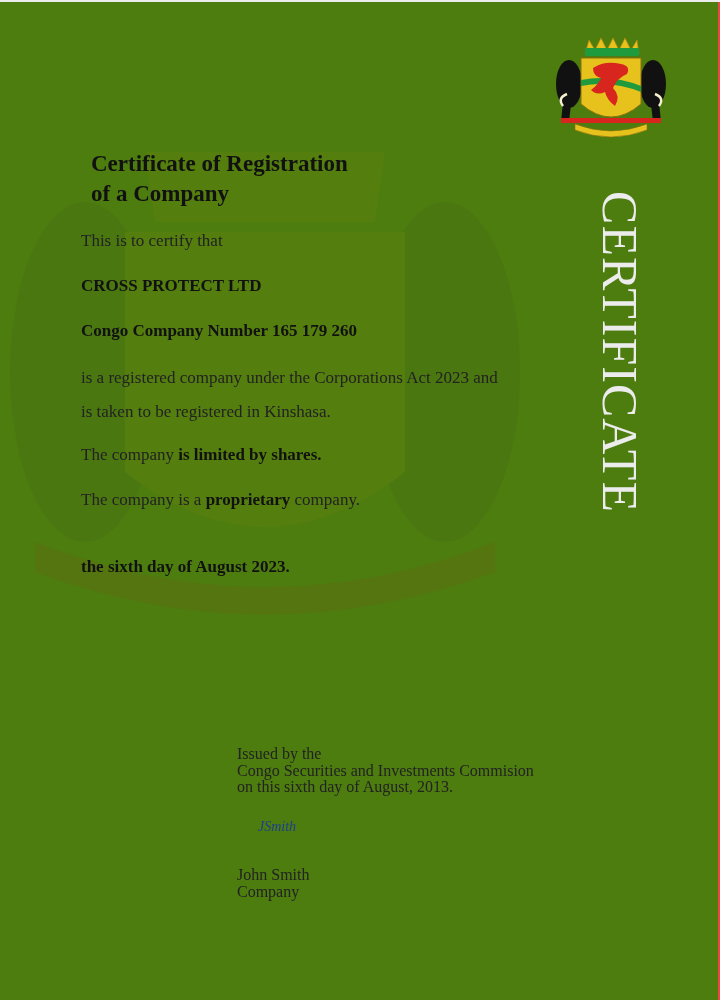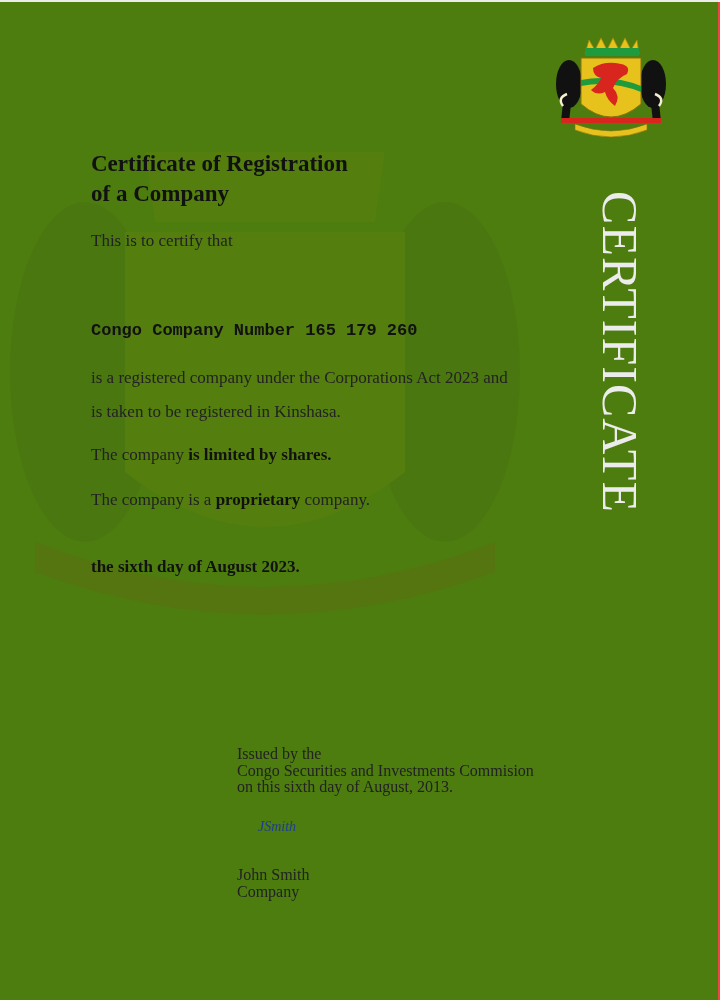--- a/index.html
+++ b/index.html
@@ -24,21 +24,21 @@
     display: block; transform: rotate(90deg); white-space: nowrap;
     font-size: 50px; color: #ececec; letter-spacing: 1px;
   }
   .crest {
     position: absolute; left: 555px; top: 32px; width: 112px; height: 108px;
   }
   .title {
     position: absolute; left: 91px; top: 147px; width: 340px;
     font-size: 23px; font-weight: bold; line-height: 30px; color: #111;
   }
-  .line { position: absolute; left: 91px; font-size: 17px; color: #222; white-space: nowrap; }
+  .line { position: absolute; left: 81px; font-size: 17px; color: #222; white-space: nowrap; }
   .b { font-weight: bold; color: #111; }
   .issued {
     position: absolute; left: 237px; top: 744px; font-size: 16px; line-height: 16.5px; color: #222;
   }
   .sig { position: absolute; left: 256px; top: 814px; }
   .signer { position: absolute; left: 237px; top: 864px; font-size: 16px; line-height: 17px; color: #222; }
 </style>
 </head>
 <body>
 
@@ -77,22 +77,23 @@
     <path d="M20 90 Q56 104 92 90 L92 96 Q56 110 20 96 Z" fill="#e7c21d" stroke="#8a7010" stroke-width="0.6"></path>
   </svg>
 
   <div class="title">
     <div>Certificate of Registration</div>
     <div>of a Company</div>
   </div>
 
   <div class="line" style="top:229px;">This is to certify that</div>
 
+  <div class="line b" style="top:274px;">CROSS PROTECT LTD</div>
 
-  <div class="line b" style="top:319px;font-family:Liberation Mono, monospace;">Congo Company Number 165 179 260</div>
+  <div class="line b" style="top:319px;">Congo Company Number 165 179 260</div>
 
   <div class="line" style="top:366px;">is a registered company under the Corporations Act 2023 and</div>
   <div class="line" style="top:400px;">is taken to be registered in Kinshasa.</div>
 
   <div class="line" style="top:443px;">
     <span>The company </span><span class="b">is limited by shares.</span>
   </div>
 
   <div class="line" style="top:488px;">
     <span>The company is a </span><span class="b">proprietary</span><span> company.</span>

